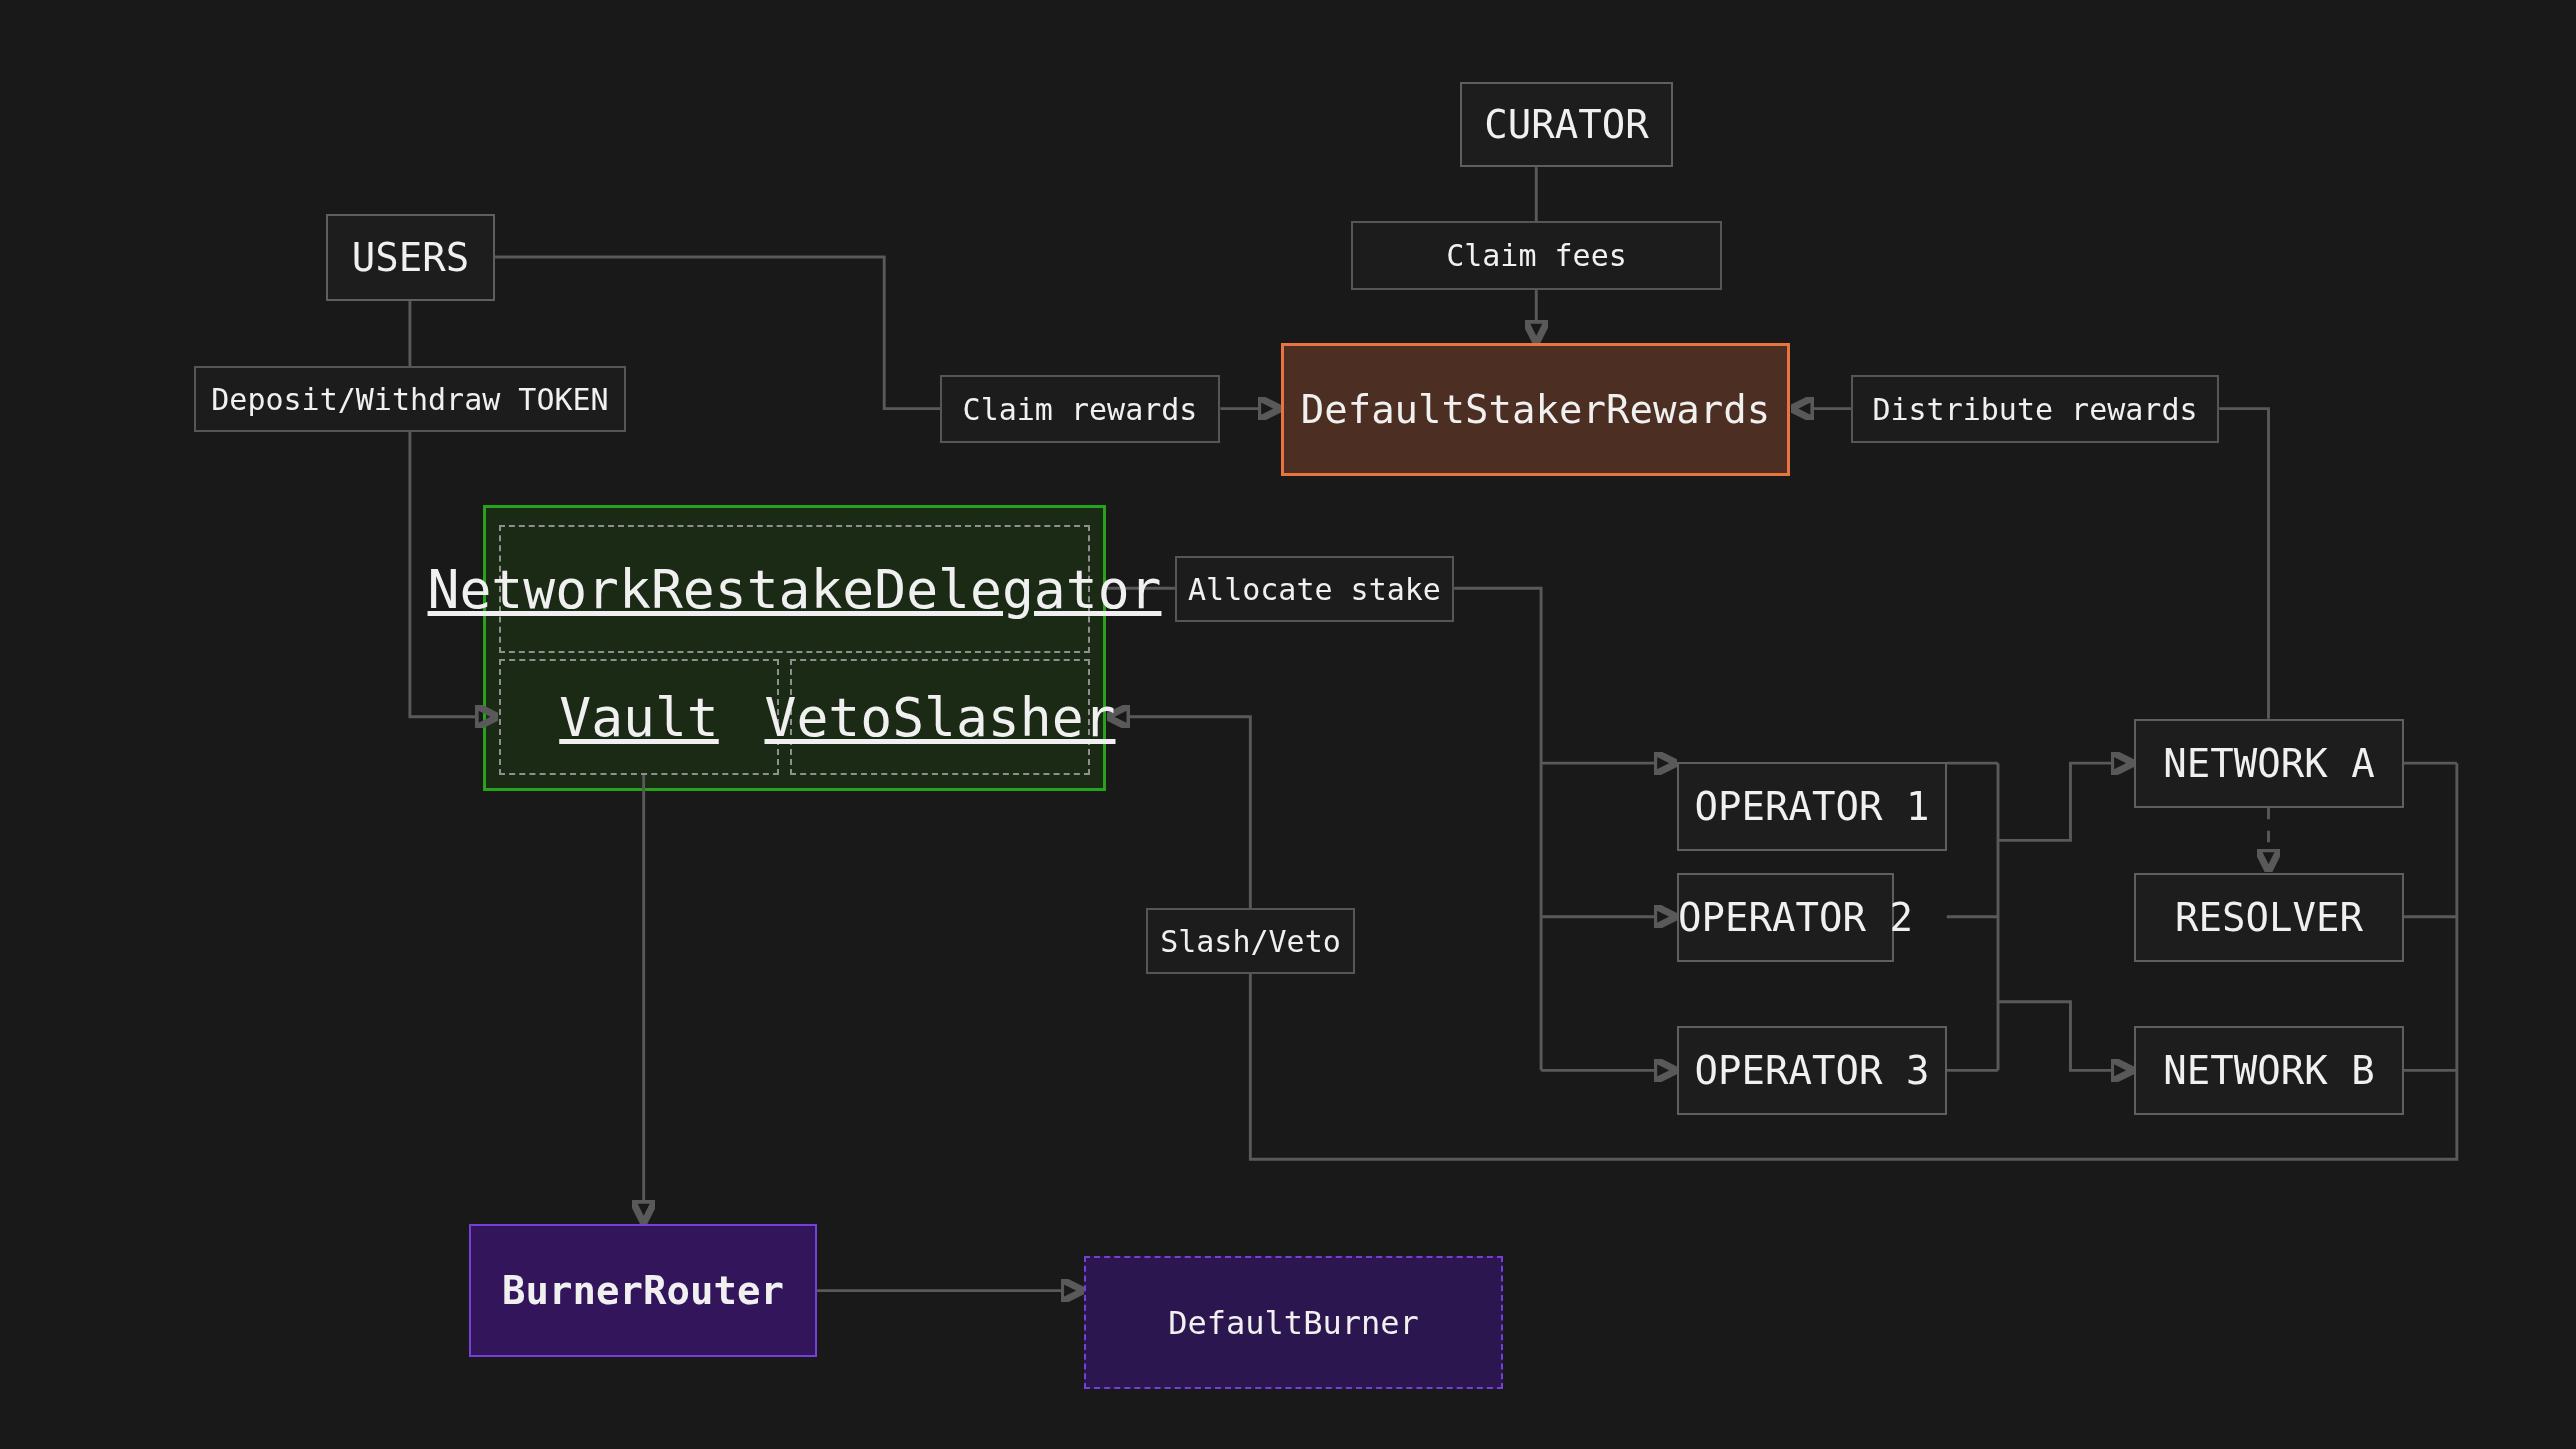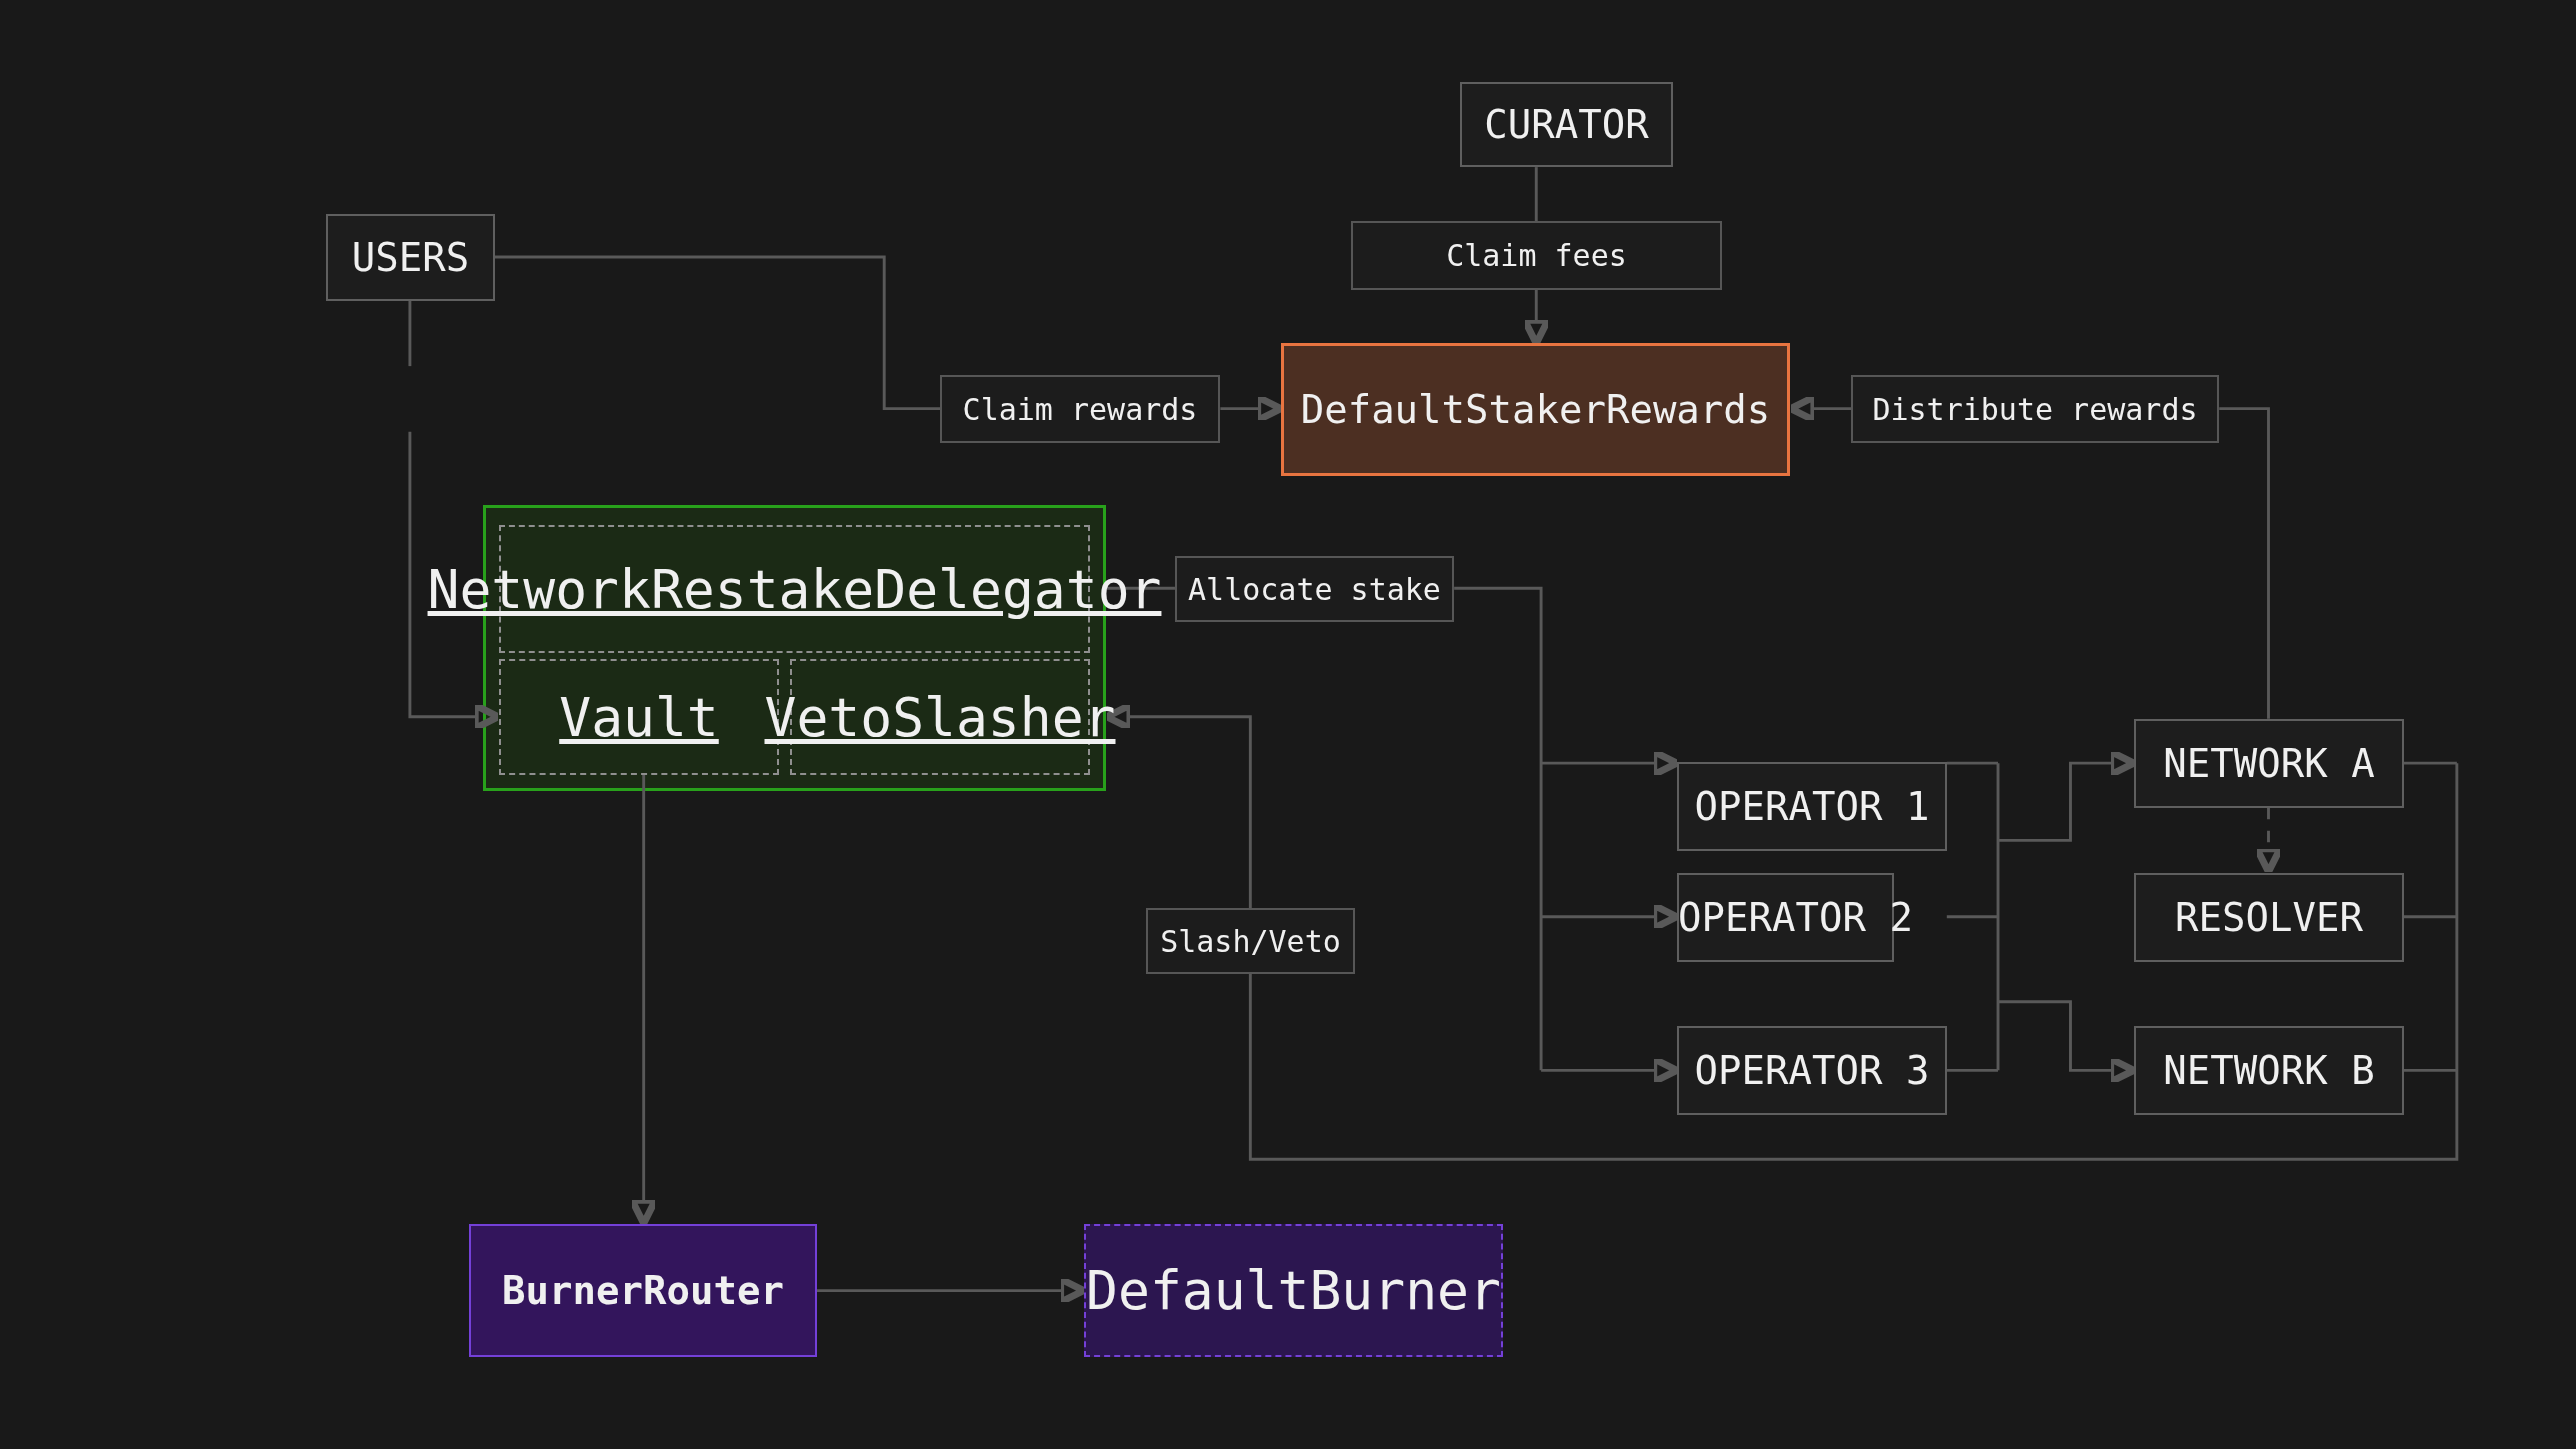--- a/index.html
+++ b/index.html
@@ -21,21 +21,21 @@
   .box{
     position:absolute;display:flex;align-items:center;justify-content:center;
     box-sizing:border-box;white-space:nowrap;z-index:3;
   }
   .node{background:var(--box-fill);border:2.9px solid var(--box-border);font-size:39px;}
   .lbl{background:#1c1c1c;border:2.9px solid #565656;font-size:30px;}
   .dsr{background:var(--staker-rewards-fill);border:3.9px solid var(--staker-rewards-border);font-size:39px;}
   .green-container{background:var(--vault-container-fill);border:3.9px solid var(--vault-container-border);z-index:1;}
   .dashedbox{background:transparent;border:2.9px dashed var(--inner-dashed-border);font-size:53px;text-decoration:underline;}
   .purple{background:var(--burner-router-fill);border:2.9px solid var(--burner-router-border);font-size:39px;font-weight:bold;}
-  .purple-dashed{background:var(--default-burner-fill);border:2.9px dashed var(--burner-router-border);font-size:53px;}
+  .purple-dashed{background:var(--default-burner-fill);border:2.9px dashed var(--burner-router-border);font-size:32px;margin-top:32px;}
   .wires{position:absolute;left:0;top:0;z-index:2;}
   .wires path{stroke:var(--line);stroke-width:3;fill:none;}
   .wires path.dashed{stroke-dasharray:12 12;}
   .arrowhead-fill{fill:var(--arrow);}
 </style>
 </head>
 <body>
 
 <div class="canvas">
 
@@ -80,20 +80,23 @@
   </div>
 
   <div class="box node" style="left:326px;top:214px;width:169px;height:87px;">
     <span>USERS</span>
   </div>
 
   <div class="box lbl" style="left:1351px;top:221px;width:371px;height:69px;">
     <span>Claim fees</span>
   </div>
 
+  <div class="box lbl" style="left:194px;top:366px;width:432px;height:66px;">
+    <span>Deposit/Withdraw TOKEN</span>
+  </div>
 
   <div class="box lbl" style="left:940px;top:375px;width:280px;height:68px;">
     <span>Claim rewards</span>
   </div>
 
   <div class="box dsr" style="left:1281px;top:343px;width:509px;height:133px;">
     <span>DefaultStakerRewards</span>
   </div>
 
   <div class="box lbl" style="left:1851px;top:375px;width:368px;height:68px;">

